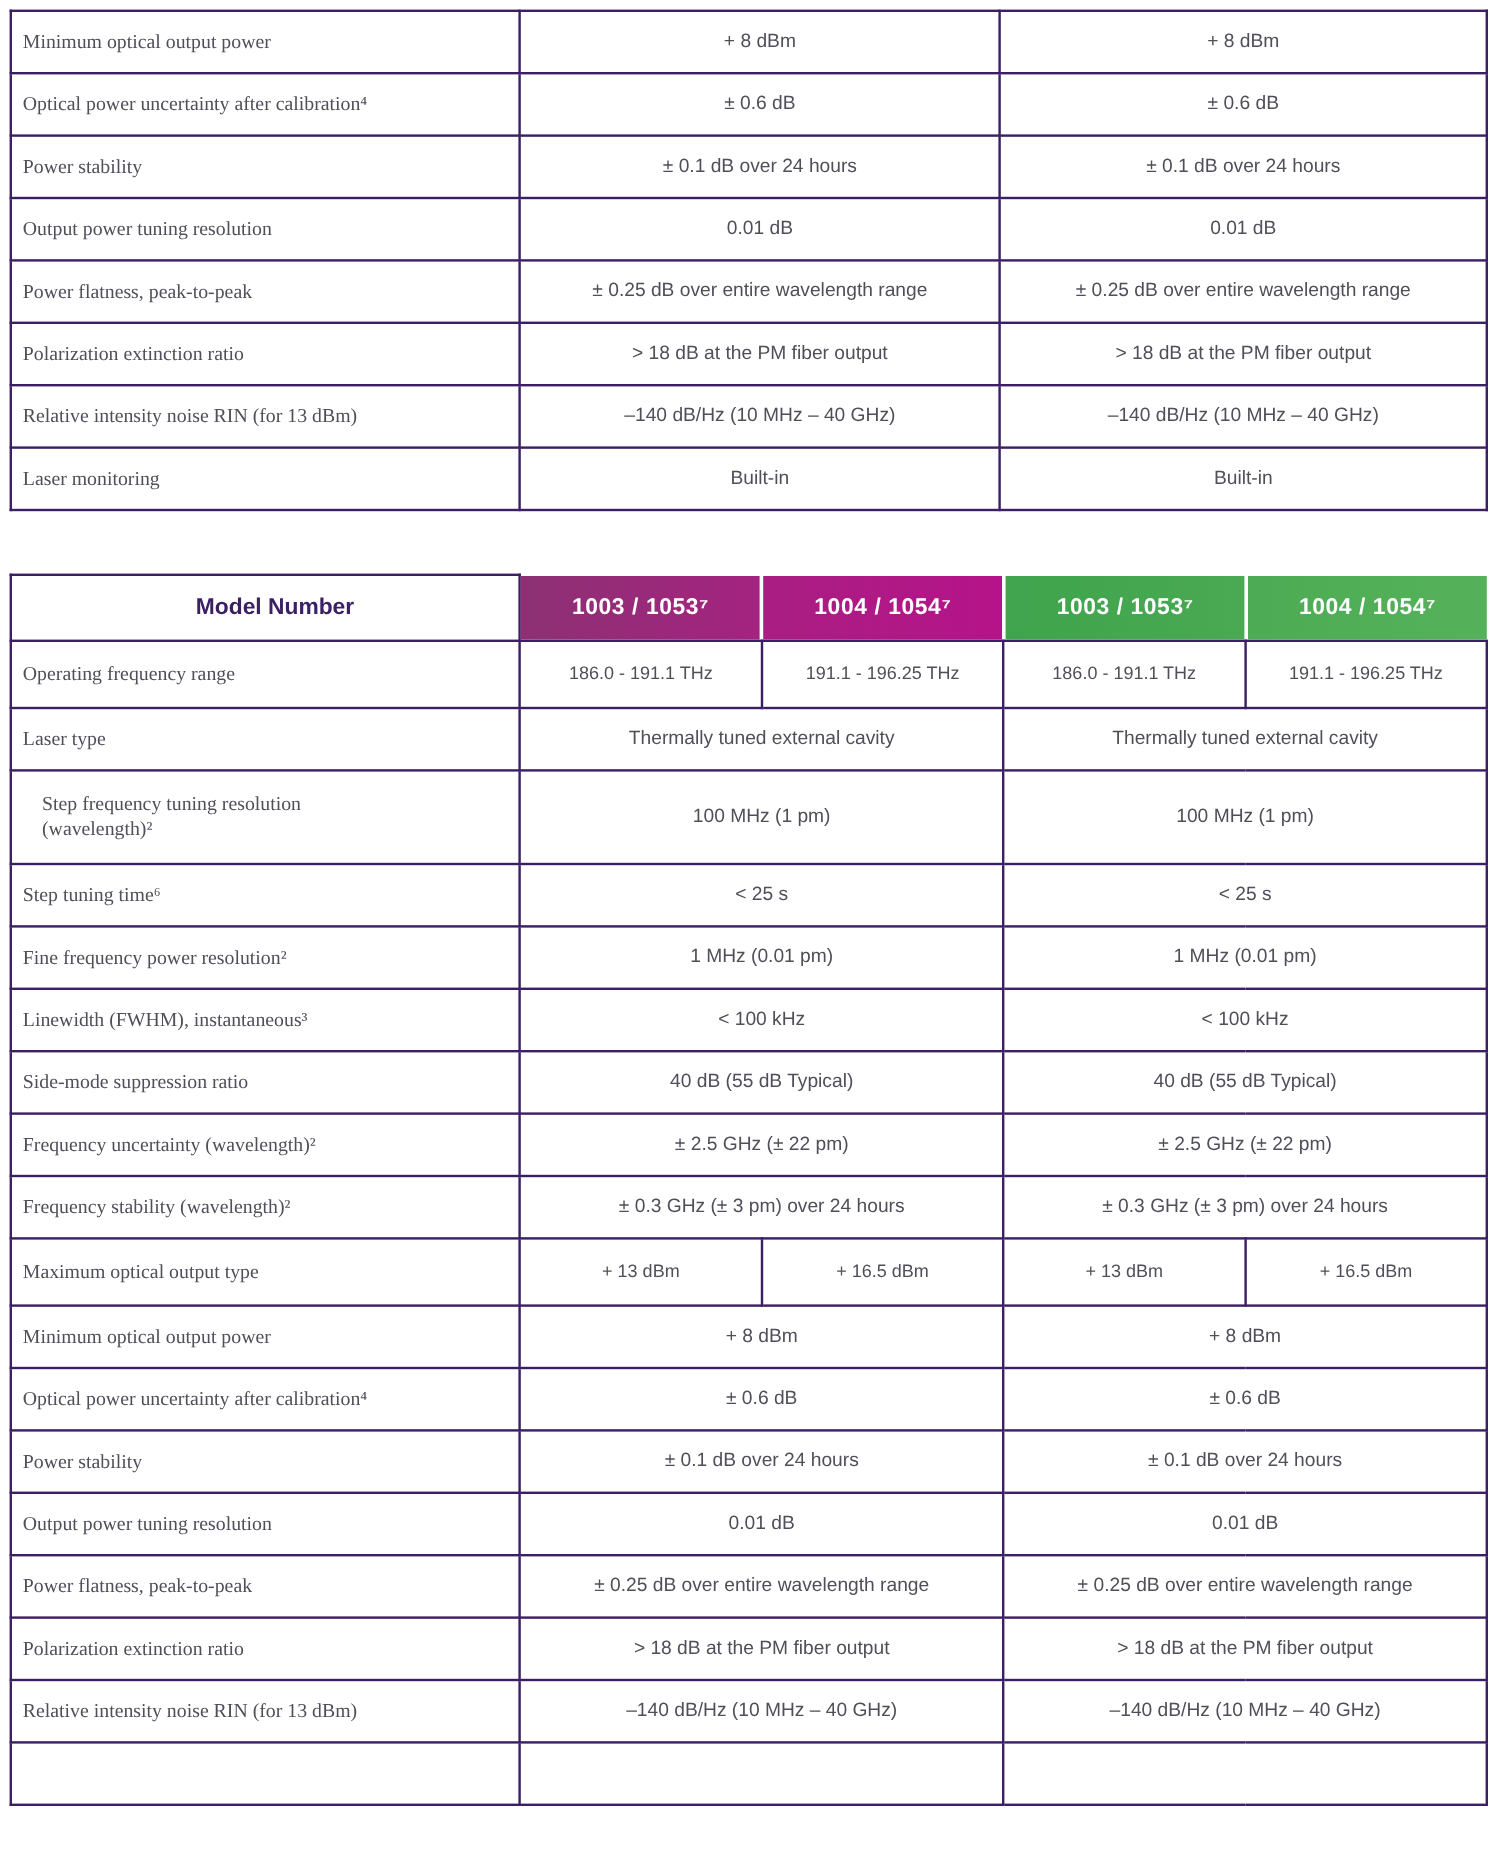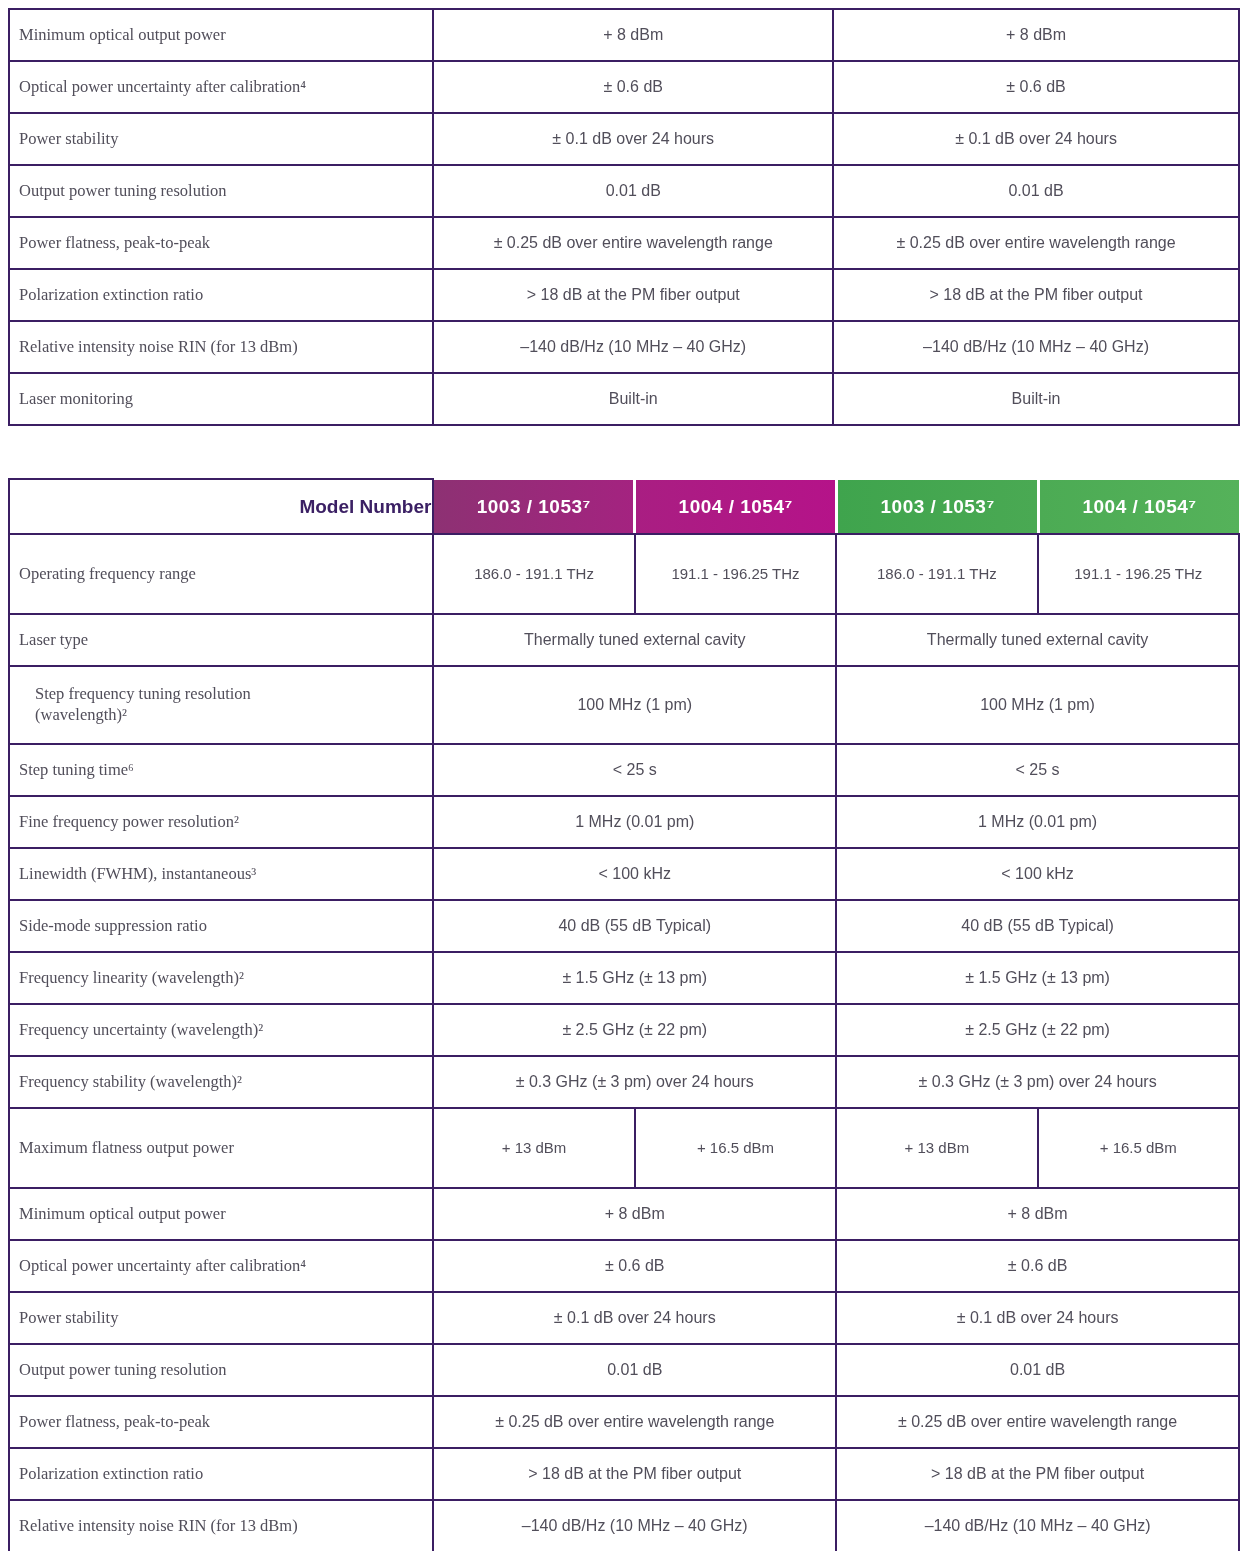--- a/index.html
+++ b/index.html
@@ -31,34 +31,34 @@
     text-align: left;
     font-size: 16.5px;
     padding-left: 9px;
     font-family: Liberation Serif, serif;
   }
   table.spec td.val {
     text-align: center;
   }
   table.spec td.val4 {
     font-size: 15px;
-    padding: 16px 4px;
+    padding: 4px 4px;
   }
   tr.tall td { height: 72px; }
   tr.tall td.label span {
     display: inline-block;
     max-width: 310px;
     margin-left: 16px;
   }
   .spacer { height: 52px; }
 
   
   th.label-th {
     border: 2px solid var(--c-border, #3b1e63);
-    text-align: right;
+    text-align: center;
     font-size: 19px;
     font-weight: bold;
     color: var(--c-heading, #3b2064);
     padding-left: 17px;
     height: 51px;
     vertical-align: middle;
   }
   th.band-th {
     border: none;
     border-bottom: 2px solid var(--c-border, #3b1e63);
@@ -197,36 +197,31 @@
           <td class="label"><span>Linewidth (FWHM), instantaneous³</span></td>
           <td class="val" colspan="2"><span>&lt; 100 kHz</span></td>
           <td class="val" colspan="2"><span>&lt; 100 kHz</span></td>
         </tr>
         <tr>
           <td class="label"><span>Side-mode suppression ratio</span></td>
           <td class="val" colspan="2"><span>40 dB (55 dB Typical)</span></td>
           <td class="val" colspan="2"><span>40 dB (55 dB Typical)</span></td>
         </tr>
         <tr>
-          <td class="label"><span>Frequency linearity (wavelength)²</span></td>
-          <td class="val" colspan="2"><span>± 1.5 GHz (± 13 pm)</span></td>
-          <td class="val" colspan="2"><span>± 1.5 GHz (± 13 pm)</span></td>
-        </tr>
-        <tr>
           <td class="label"><span>Frequency uncertainty (wavelength)²</span></td>
           <td class="val" colspan="2"><span>± 2.5 GHz (± 22 pm)</span></td>
           <td class="val" colspan="2"><span>± 2.5 GHz (± 22 pm)</span></td>
         </tr>
         <tr>
           <td class="label"><span>Frequency stability (wavelength)²</span></td>
           <td class="val" colspan="2"><span>± 0.3 GHz (± 3 pm) over 24 hours</span></td>
           <td class="val" colspan="2"><span>± 0.3 GHz (± 3 pm) over 24 hours</span></td>
         </tr>
         <tr>
-          <td class="label"><span>Maximum flatness output power</span></td>
+          <td class="label"><span>Maximum optical output type</span></td>
           <td class="val val4"><span>+ 13 dBm</span></td>
           <td class="val val4"><span>+ 16.5 dBm</span></td>
           <td class="val val4"><span>+ 13 dBm</span></td>
           <td class="val val4"><span>+ 16.5 dBm</span></td>
         </tr>
         <tr>
           <td class="label"><span>Minimum optical output power</span></td>
           <td class="val" colspan="2"><span>+ 8 dBm</span></td>
           <td class="val" colspan="2"><span>+ 8 dBm</span></td>
         </tr>

